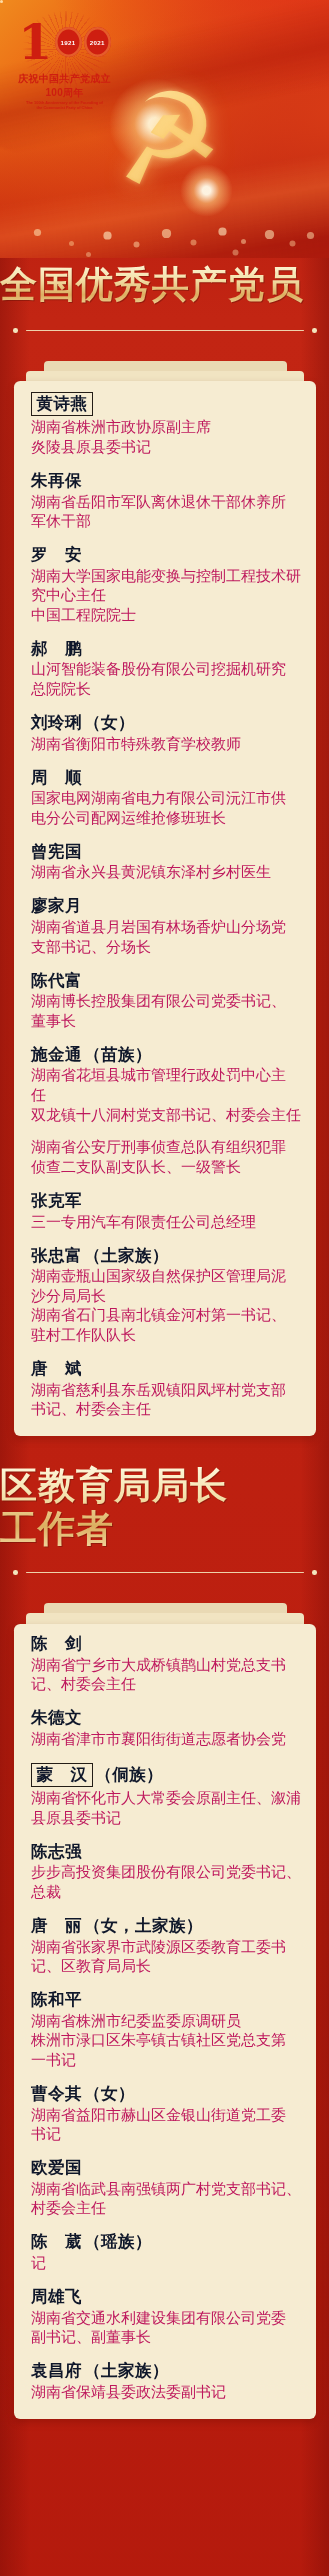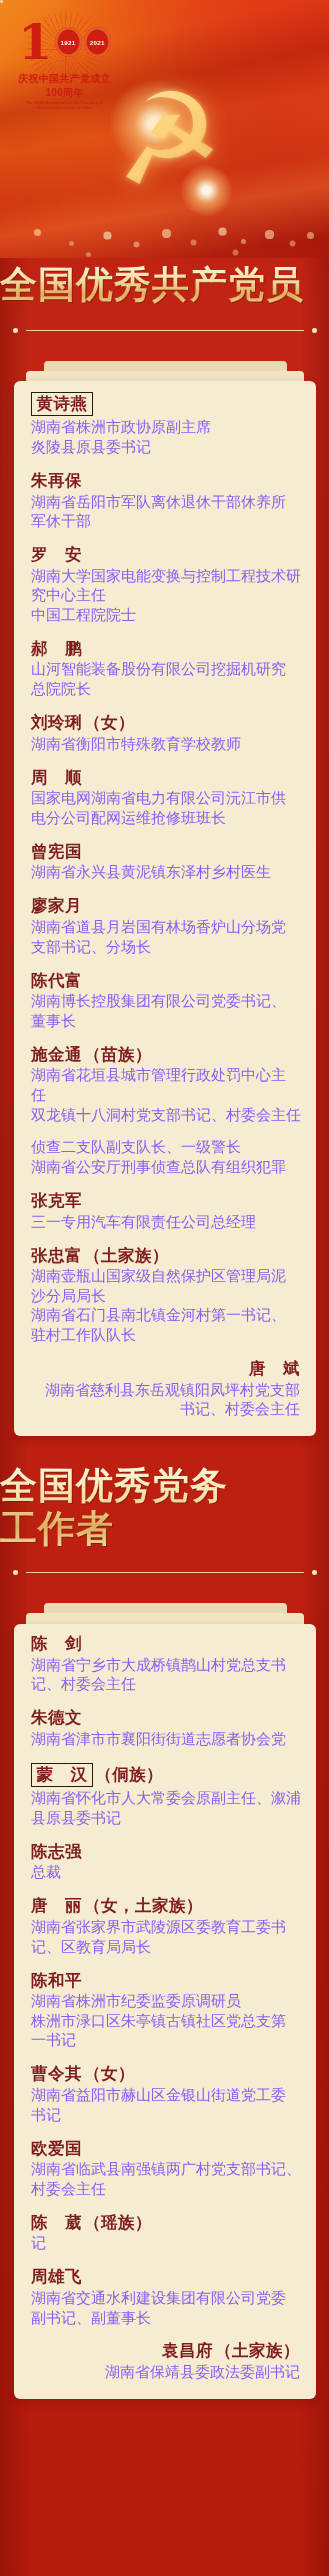--- a/index.html
+++ b/index.html
@@ -60,25 +60,25 @@
       -webkit-background-clip:text;color:transparent;}}
   .section:first-child .section-title{margin-top:3.1px;line-height:47px;}
   .divider{display:flex;align-items:center;margin:19.6px 13.4px 0 13.4px;height:5.2px;}
   .divider .dot{width:4.6px;height:4.6px;border-radius:50%;background:#f3e5bd;flex:none;}
   .divider .line{flex:1;height:1.5px;background:#f3e5bdE6;margin:0 8.2px;border-radius:1px;}
   .stack1{width:243px;height:10.3px;margin:28px auto 0;border-radius:4.1px 4.1px 0 0;background:#e9d9b4;}
   .stack2{width:278px;height:10.3px;margin:0 auto;border-radius:4.1px 4.1px 0 0;background:#f1e4c2;}
   .card{margin:0 14.4px;background:#f6ecd2;border-radius:6.2px;padding:9.3px 15.5px 17.5px 16.5px;
     box-shadow:0 3.1px 7.2px rgba(90,10,4,.25);}
   .entry{margin-bottom:13.4px;}
-  .entry:last-child{margin-bottom:0;text-align:right;}
-  .entry-name{font-weight:bold;font-size:16.5px;line-height:21.6px;color:#7f1d1d;letter-spacing:0.5px;}
+  .entry:last-child{margin-bottom:0;}
+  .entry-name{font-weight:bold;font-size:16.5px;line-height:21.6px;color:#0f172a;letter-spacing:0.5px;}
   .name-box{display:inline-block;border:1.5px solid #241d16;padding:0.5px 4.6px;margin:1px 0;}
   .name-tag{margin-left:2.1px;}
-  .desc-line{font-size:15px;line-height:19.6px;color:#8b5cf6;white-space:nowrap;}
+  .desc-line{font-size:15px;line-height:19.6px;color:#be185d;white-space:nowrap;}
 </style>
 </head>
 <body>
 
 <div class="page">
 
   <div class="header">
     <div class="silk s1"></div>
     <div class="silk s2"></div>
     <div class="flare big"></div>
@@ -161,22 +161,22 @@
             <div class="desc-line">湖南博长控股集团有限公司党委书记、</div>
             <div class="desc-line">董事长</div>
           </div>
           <div class="entry">
             <div class="entry-name"><span>施金通</span><span class="name-tag">（苗族）</span></div>
             <div class="desc-line">湖南省花垣县城市管理行政处罚中心主</div>
             <div class="desc-line">任</div>
             <div class="desc-line">双龙镇十八洞村党支部书记、村委会主任</div>
           </div>
           <div class="entry">
+            <div class="desc-line">湖南省公安厅刑事侦查总队有组织犯罪</div>
             <div class="desc-line">侦查二支队副支队长、一级警长</div>
-            <div class="desc-line">湖南省公安厅刑事侦查总队有组织犯罪</div>
           </div>
           <div class="entry">
             <div class="entry-name"><span>张克军</span></div>
             <div class="desc-line">三一专用汽车有限责任公司总经理</div>
           </div>
           <div class="entry">
             <div class="entry-name"><span>张忠富</span><span class="name-tag">（土家族）</span></div>
             <div class="desc-line">湖南壶瓶山国家级自然保护区管理局泥</div>
             <div class="desc-line">沙分局局长</div>
             <div class="desc-line">湖南省石门县南北镇金河村第一书记、</div>
@@ -184,21 +184,21 @@
           </div>
           <div class="entry">
             <div class="entry-name"><span>唐　斌</span></div>
             <div class="desc-line">湖南省慈利县东岳观镇阳凤坪村党支部</div>
             <div class="desc-line">书记、村委会主任</div>
           </div>
         </div>
       </div>
       <div class="section">
         <div class="section-title">
-          <div>全国优秀党务</div>
+          <div>区教育局局长</div>
           <div>工作者</div>
         </div>
         <div class="divider">
           <span class="dot"></span>
           <span class="line"></span>
           <span class="dot"></span>
         </div>
         <div class="stack1"></div>
         <div class="stack2"></div>
         <div class="card">
@@ -211,20 +211,21 @@
             <div class="entry-name"><span>朱德文</span></div>
             <div class="desc-line">湖南省津市市襄阳街街道志愿者协会党</div>
           </div>
           <div class="entry">
             <div class="entry-name"><span class="name-box">蒙　汉</span><span class="name-tag">（侗族）</span></div>
             <div class="desc-line">湖南省怀化市人大常委会原副主任、溆浦</div>
             <div class="desc-line">县原县委书记</div>
           </div>
           <div class="entry">
             <div class="entry-name"><span>陈志强</span></div>
+            <div class="desc-line">步步高投资集团股份有限公司党委书记、</div>
             <div class="desc-line">总裁</div>
           </div>
           <div class="entry">
             <div class="entry-name"><span>唐　丽</span><span class="name-tag">（女，土家族）</span></div>
             <div class="desc-line">湖南省张家界市武陵源区委教育工委书</div>
             <div class="desc-line">记、区教育局局长</div>
           </div>
           <div class="entry">
             <div class="entry-name"><span>陈和平</span></div>
             <div class="desc-line">湖南省株洲市纪委监委原调研员</div>

